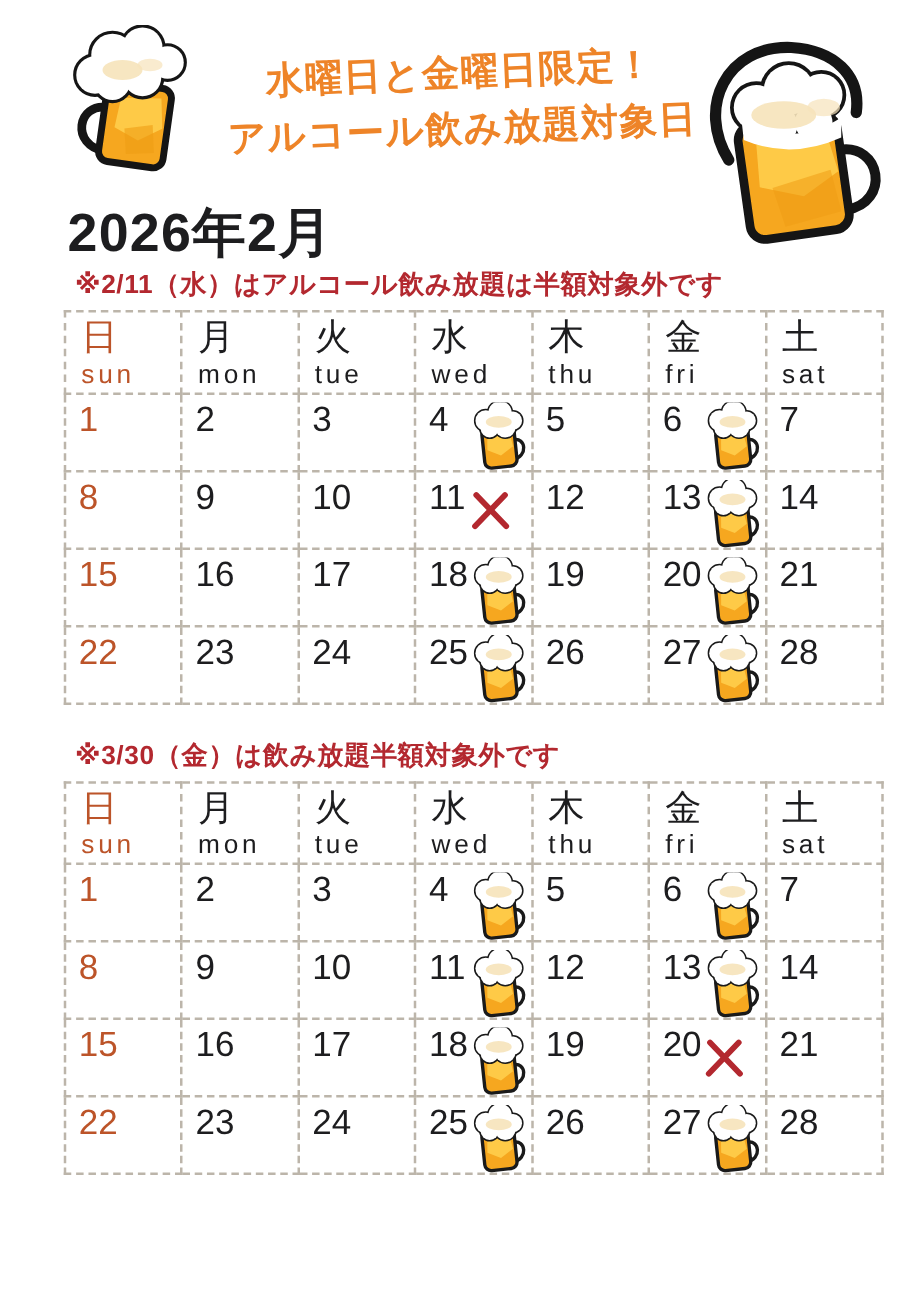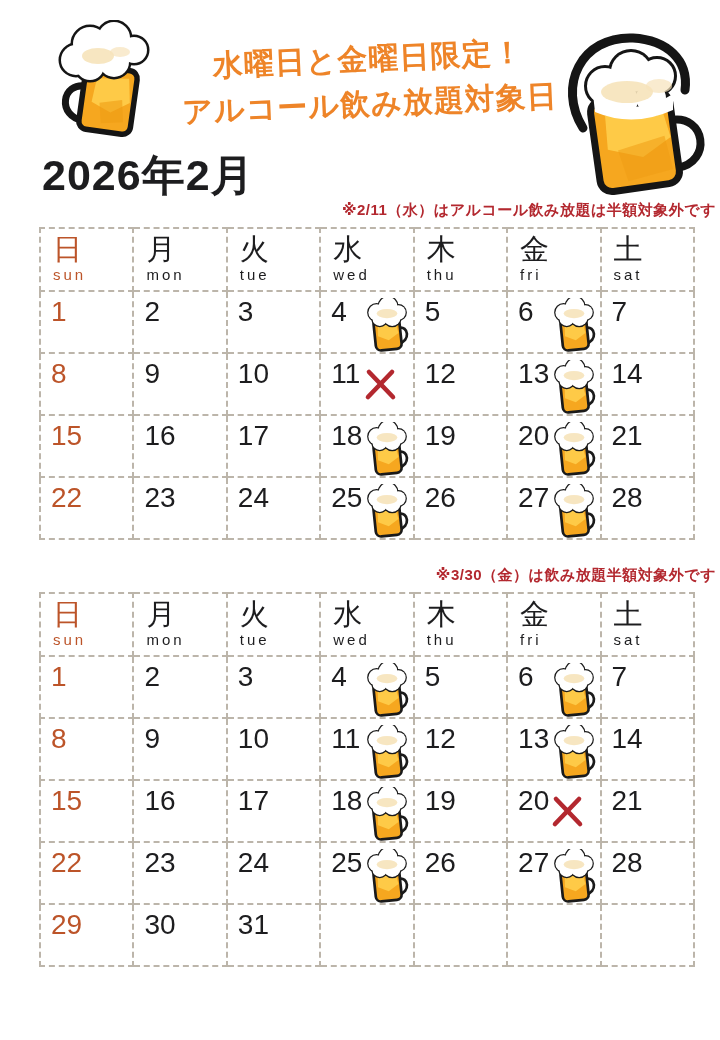--- a/index.html
+++ b/index.html
@@ -27,44 +27,44 @@
   .beer-left{position:absolute;left:42px;top:20px;width:126px;height:130px;}
   .beer-right{position:absolute;left:553px;top:24px;width:167px;height:186px;z-index:3;}
   .main-title{
     position:absolute;left:168px;top:36px;width:402px;
     text-align:center;color:var(--orange);
     font-weight:bold;transform:rotate(-2.5deg);
     line-height:1.5;
   }
   .title-line{font-size:30px;letter-spacing:1px;white-space:nowrap;}
   
-  .month{margin:4px;}
+  .month{margin:16px;}
   .month-title{
     margin:0 0 0 38px;font-size:43px;font-weight:bold;
     line-height:1.08;letter-spacing:1px;color:var(--ink);
   }
   .month-note{
-    margin:3px 0 7px 44px;font-size:15px;font-weight:bold;
-    color:var(--red);letter-spacing:0.5px;text-align:right;
+    margin:3px 0 7px 44px;font-size:21px;font-weight:bold;
+    color:var(--red);letter-spacing:0.5px;
   }
   .month-march{margin-top:26px;}
   
   table.calendar{
     margin-left:35px;width:656px;
     border-collapse:collapse;table-layout:fixed;
   }
   .calendar th,.calendar td{
     border:2px dashed var(--grid);
     vertical-align:top;text-align:left;
     position:relative;overflow:visible;
   }
   .calendar th{height:63px;padding:5px 0 0 12px;font-weight:normal;}
   .calendar td{height:62px;padding:5px 0 0 10px;}
   .wd-k{display:block;font-size:29px;line-height:1.1;color:var(--ink);}
-  .wd-r{display:block;font-size:15px;letter-spacing:3px;line-height:1.25;color:var(--ink);}
+  .wd-r{display:block;font-size:21px;letter-spacing:3px;line-height:1.25;color:var(--ink);}
   th.sun .wd-k,th.sun .wd-r{color:var(--sunday);}
   .day-num{font-size:28px;line-height:1.05;color:var(--ink);}
   .day-num.sun{color:var(--sunday);}
   .beer-icon{position:absolute;right:2px;top:6px;width:48px;height:58px;z-index:2;}
   .x-mark{position:absolute;right:16px;top:14px;width:33px;height:33px;z-index:2;}
 </style>
 </head>
 <body>
 
 <div>
@@ -539,26 +539,17 @@
     <circle cx="13" cy="14" r="8"></circle>
                   <circle cx="24" cy="8" r="9"></circle>
     <circle cx="34" cy="14" r="7"></circle>
                   <circle cx="28" cy="19" r="8"></circle>
                   <circle cx="16" cy="20" r="7"></circle>
   </g>
   <ellipse cx="23" cy="15" rx="10" ry="4.5" fill="var(--foam-cream)" opacity="0.9"></ellipse>
 </svg></td>
             <td><span class="day-num">28</span></td>
           </tr>
-          <tr>
-            <td><span class="day-num sun">29</span></td>
-            <td><span class="day-num">30</span></td>
-            <td><span class="day-num">31</span></td>
-            <td></td>
-            <td></td>
-            <td></td>
-            <td></td>
-          </tr>
         </tbody>
     </table>
   </section>
 
 </div>
 
 </body></html>

